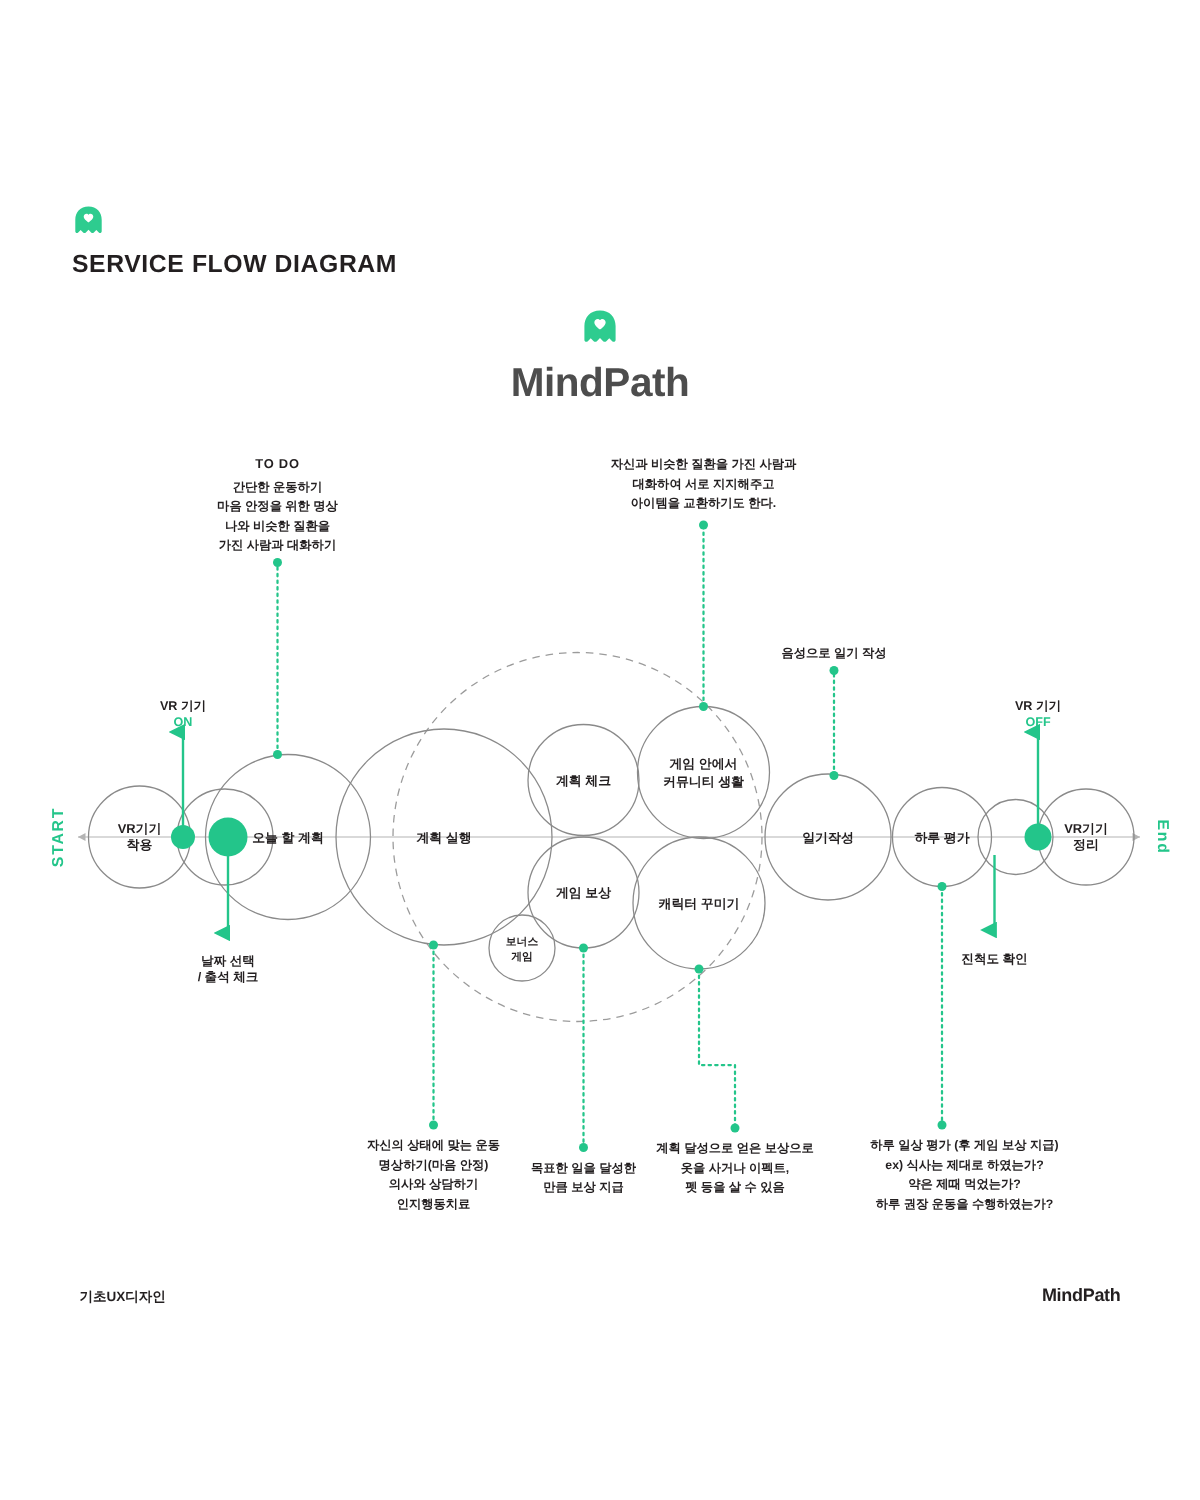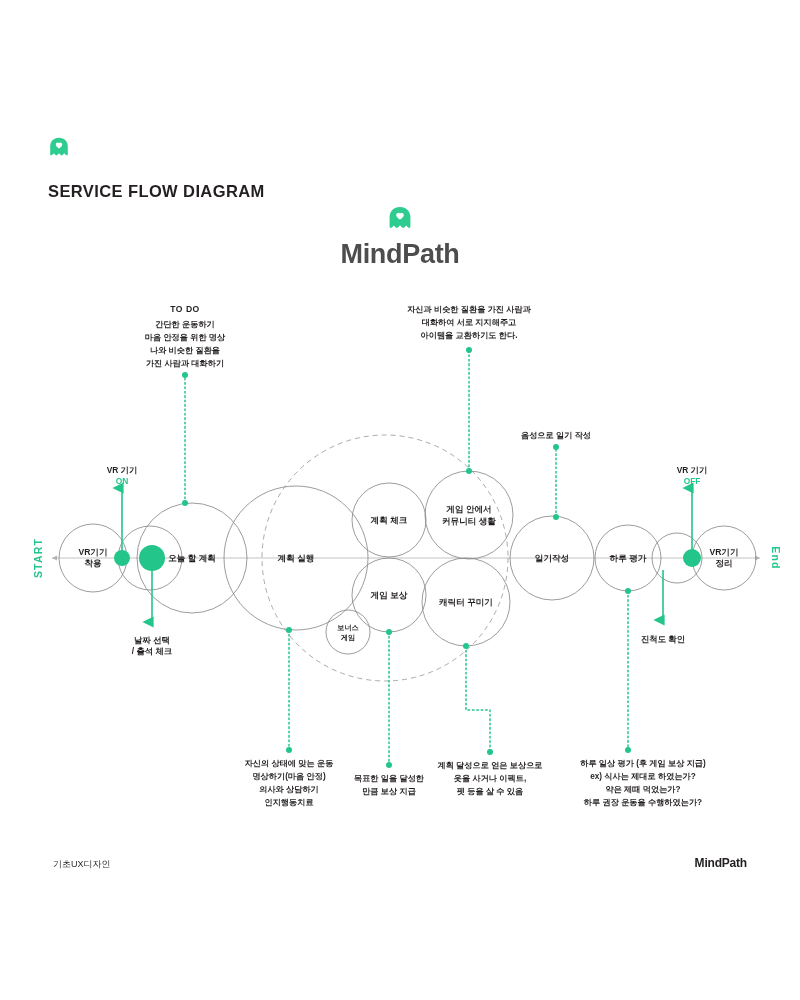--- a/index.html
+++ b/index.html
@@ -10,21 +10,21 @@
     color:#231f20;
     overflow:hidden;
     position:relative;
   }
   .page{position:absolute;inset:0;}
 
   
   .header{position:absolute;left:48px;top:136px;}
   .hdr-logo{width:22px;height:22px;display:block;}
   .hdr-title{
-    margin-top:24px;
+    margin-top:9px;
     font-size:16.5px;font-weight:bold;letter-spacing:.4px;
     color:#231f20;white-space:nowrap;
   }
 
   
   .brand{position:absolute;left:0;right:0;top:205px;text-align:center;}
   .brand-mark{width:26px;height:26px;display:inline-block;}
   .brand-name{
     margin-top:4px;
     font-size:27px;font-weight:bold;letter-spacing:-.3px;
@@ -46,21 +46,21 @@
 
   .circ{fill:none;stroke:#8a8a8a;stroke-width:.85;}
   .circ-dash{fill:none;stroke:#9b9b9b;stroke-width:.85;stroke-dasharray:5 4;}
   .spine{stroke:#b4b4b4;stroke-width:.8;}
   .dotline{stroke:#23c58a;stroke-width:1.5;stroke-dasharray:1.6 2.8;stroke-linecap:round;fill:none;}
   .arrowline{stroke:#23c58a;stroke-width:1.6;fill:none;}
   .dot{fill:#23c58a;}
 
   
   .footer{position:absolute;left:0;right:0;top:858px;height:22px;}
-  .footer-left{position:absolute;left:53px;top:0;font-size:9px;font-weight:normal;color:#231f20;}
+  .footer-left{position:absolute;left:53px;top:0;font-size:9px;font-weight:bold;color:#231f20;}
   .footer-right{position:absolute;right:53px;top:-2px;font-size:12px;font-weight:bold;color:#231f20;letter-spacing:-.2px;}
 </style>
 </head>
 <body>
 
 <div class="page">
 
   <div class="header">
     <svg class="hdr-logo" viewBox="0 0 40 40">
       <path d="M20 3 C10 3 4 10 4 19 L4 33 C4 35 6 36 7.5 34.5 L10.5 31.5 L13.5 34.5 C14.5 35.5 15.8 35.5 16.8 34.5 L20 31.3 L23.2 34.5 C24.2 35.5 25.5 35.5 26.5 34.5 L29.5 31.5 L32.5 34.5 C34 36 36 35 36 33 L36 19 C36 10 30 3 20 3 Z" fill="#2ecc8f"></path>

